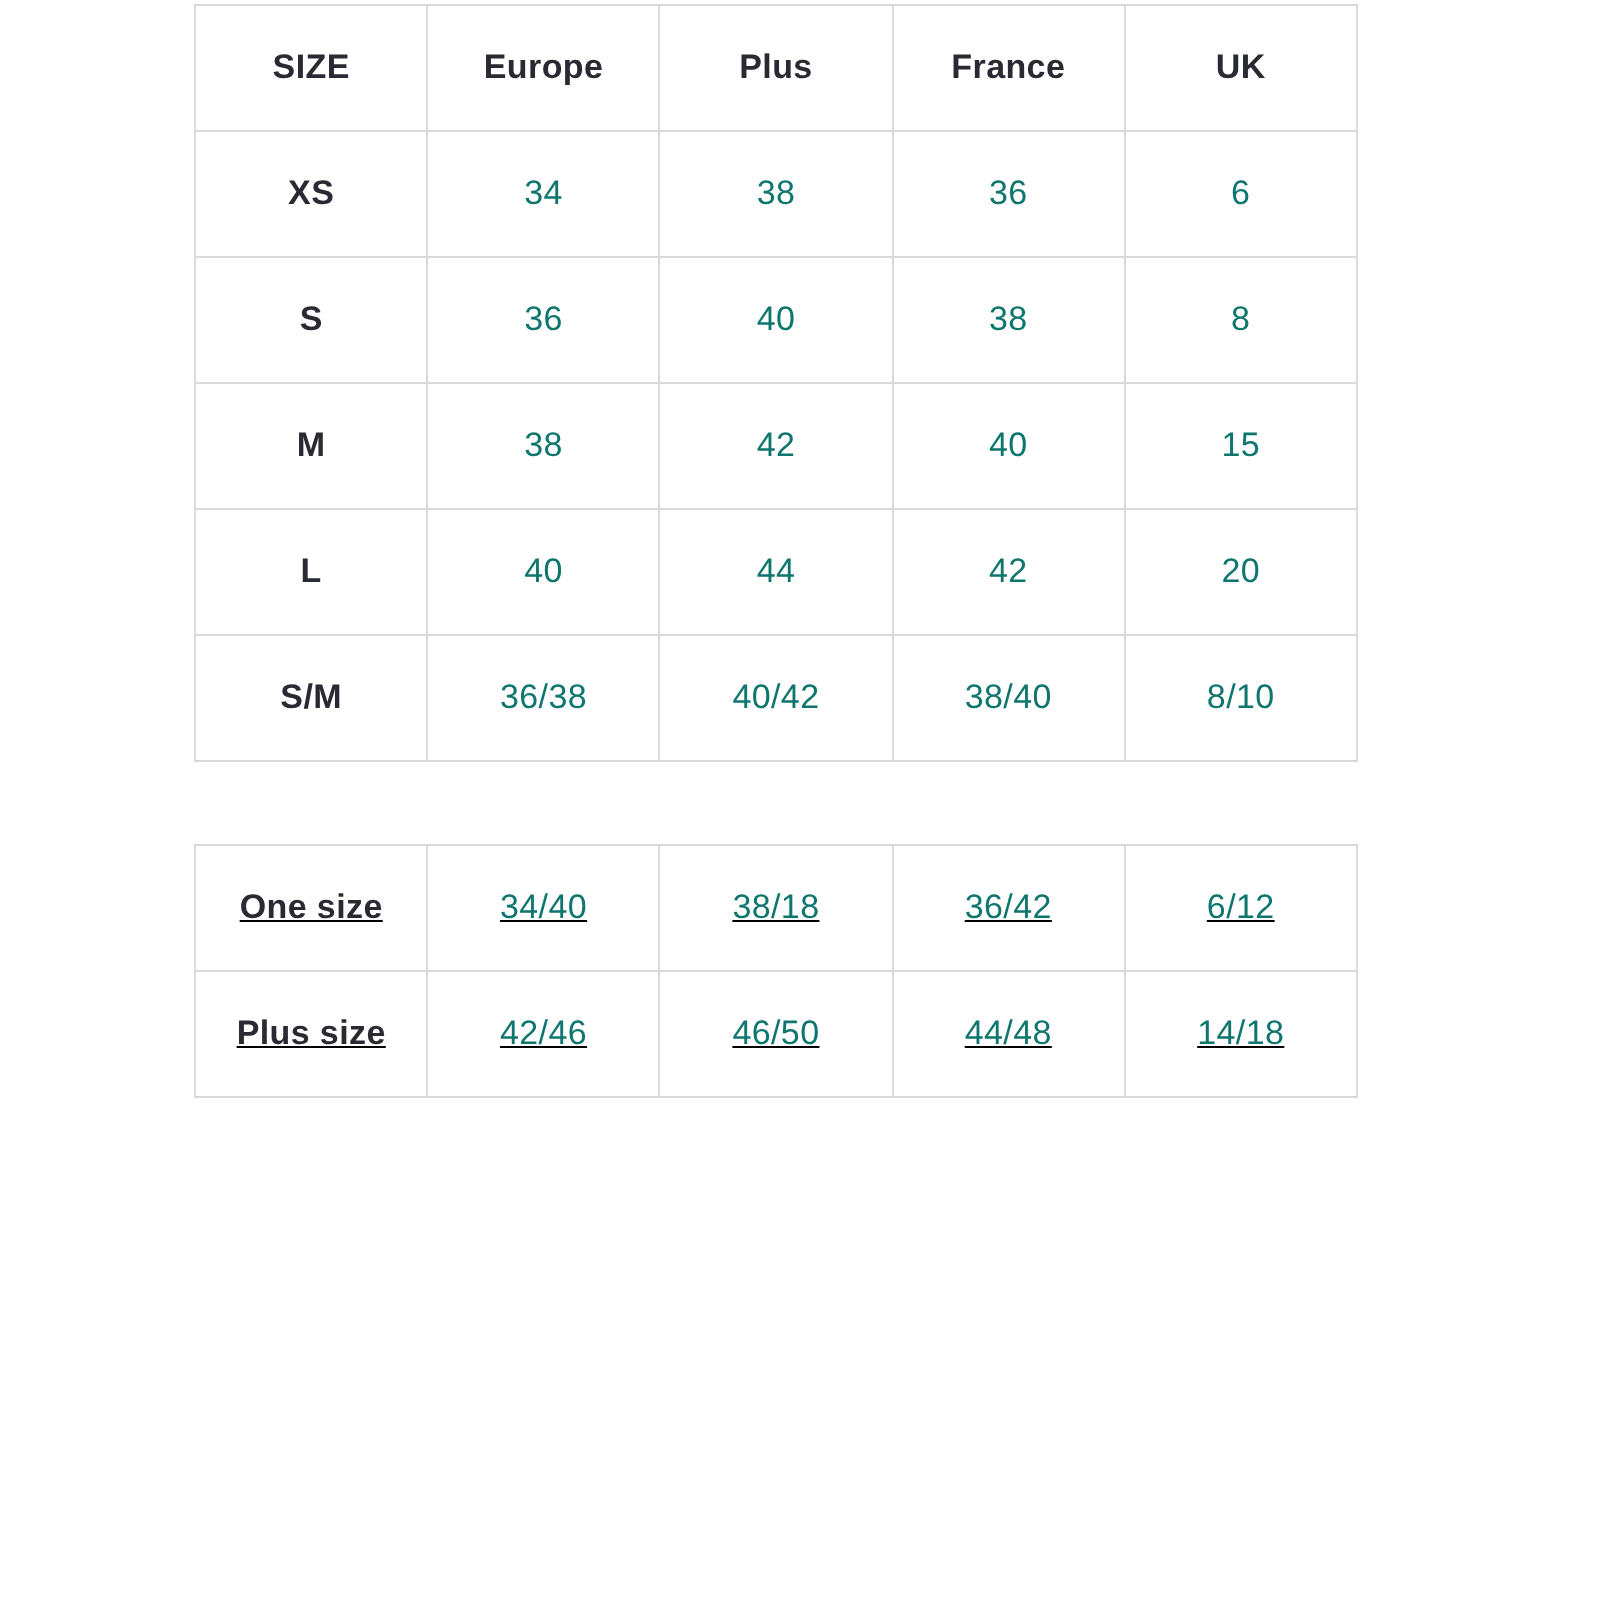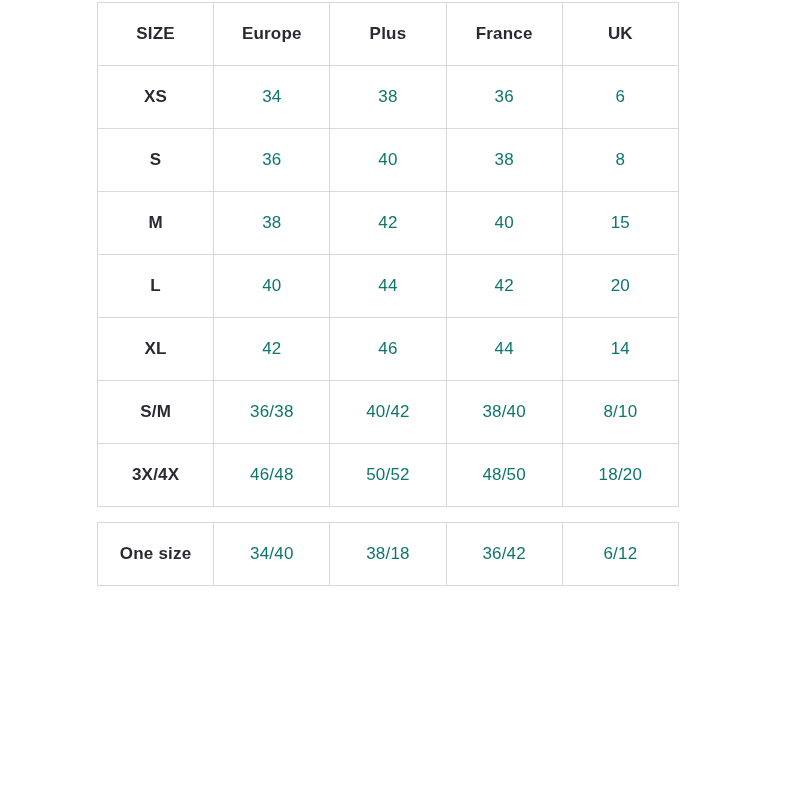--- a/index.html
+++ b/index.html
@@ -16,21 +16,22 @@
     top: 2px;
     width: 660px;
   }
   table.size-table {
     border-collapse: collapse;
     table-layout: fixed;
     width: 582px;
     background: #ffffff;
   }
   table.size-table.second {
-    margin-top: 15px;
+    margin-top: 41px;
+    text-decoration: underline;
   }
   table.size-table th,
   table.size-table td {
     border: 1px solid #d9d9d9;
     width: 20%;
     height: 62px;
     text-align: center;
     vertical-align: middle;
     font-size: 17px;
     letter-spacing: 0.2px;
@@ -84,48 +85,41 @@
         <td class="val">15</td>
       </tr>
       <tr>
         <td class="lbl">L</td>
         <td class="val">40</td>
         <td class="val">44</td>
         <td class="val">42</td>
         <td class="val">20</td>
       </tr>
       <tr>
-        <td class="lbl">XL</td>
-        <td class="val">42</td>
-        <td class="val">46</td>
-        <td class="val">44</td>
-        <td class="val">14</td>
-      </tr>
-      <tr>
         <td class="lbl">S/M</td>
         <td class="val">36/38</td>
         <td class="val">40/42</td>
         <td class="val">38/40</td>
         <td class="val">8/10</td>
-      </tr>
-      <tr>
-        <td class="lbl">3X/4X</td>
-        <td class="val">46/48</td>
-        <td class="val">50/52</td>
-        <td class="val">48/50</td>
-        <td class="val">18/20</td>
       </tr>
     </tbody>
   </table>
 
   <table class="size-table second">
     <tbody>
       <tr>
         <td class="lbl">One size</td>
         <td class="val">34/40</td>
         <td class="val">38/18</td>
         <td class="val">36/42</td>
         <td class="val">6/12</td>
       </tr>
+      <tr>
+        <td class="lbl">Plus size</td>
+        <td class="val">42/46</td>
+        <td class="val">46/50</td>
+        <td class="val">44/48</td>
+        <td class="val">14/18</td>
+      </tr>
     </tbody>
   </table>
 
 </div>
 
 </body></html>

